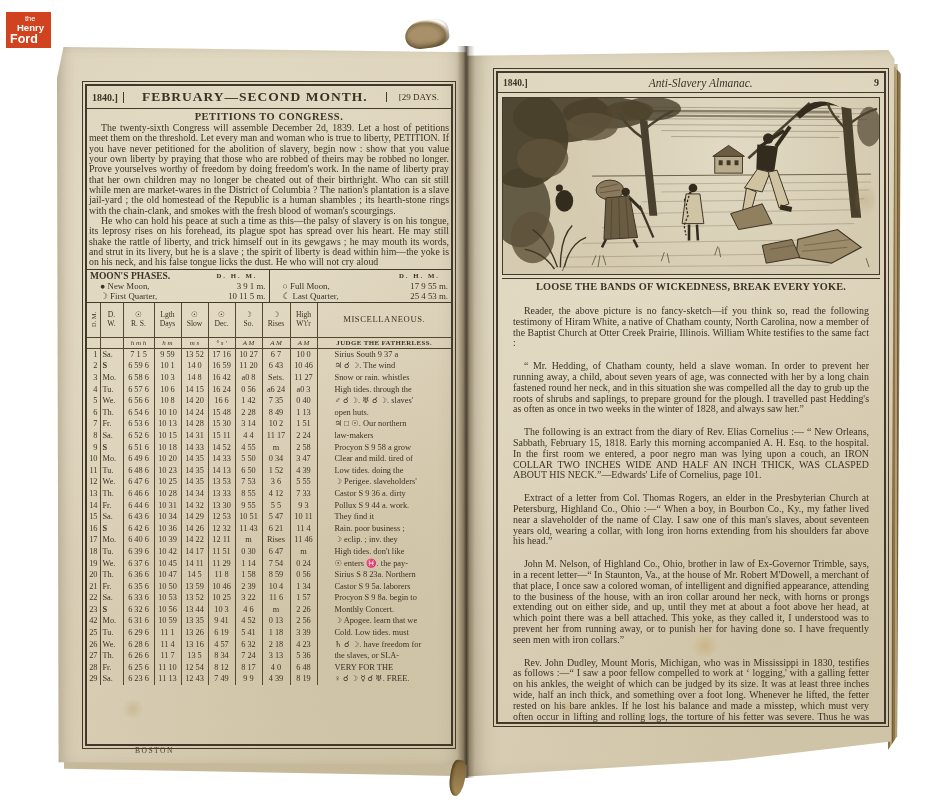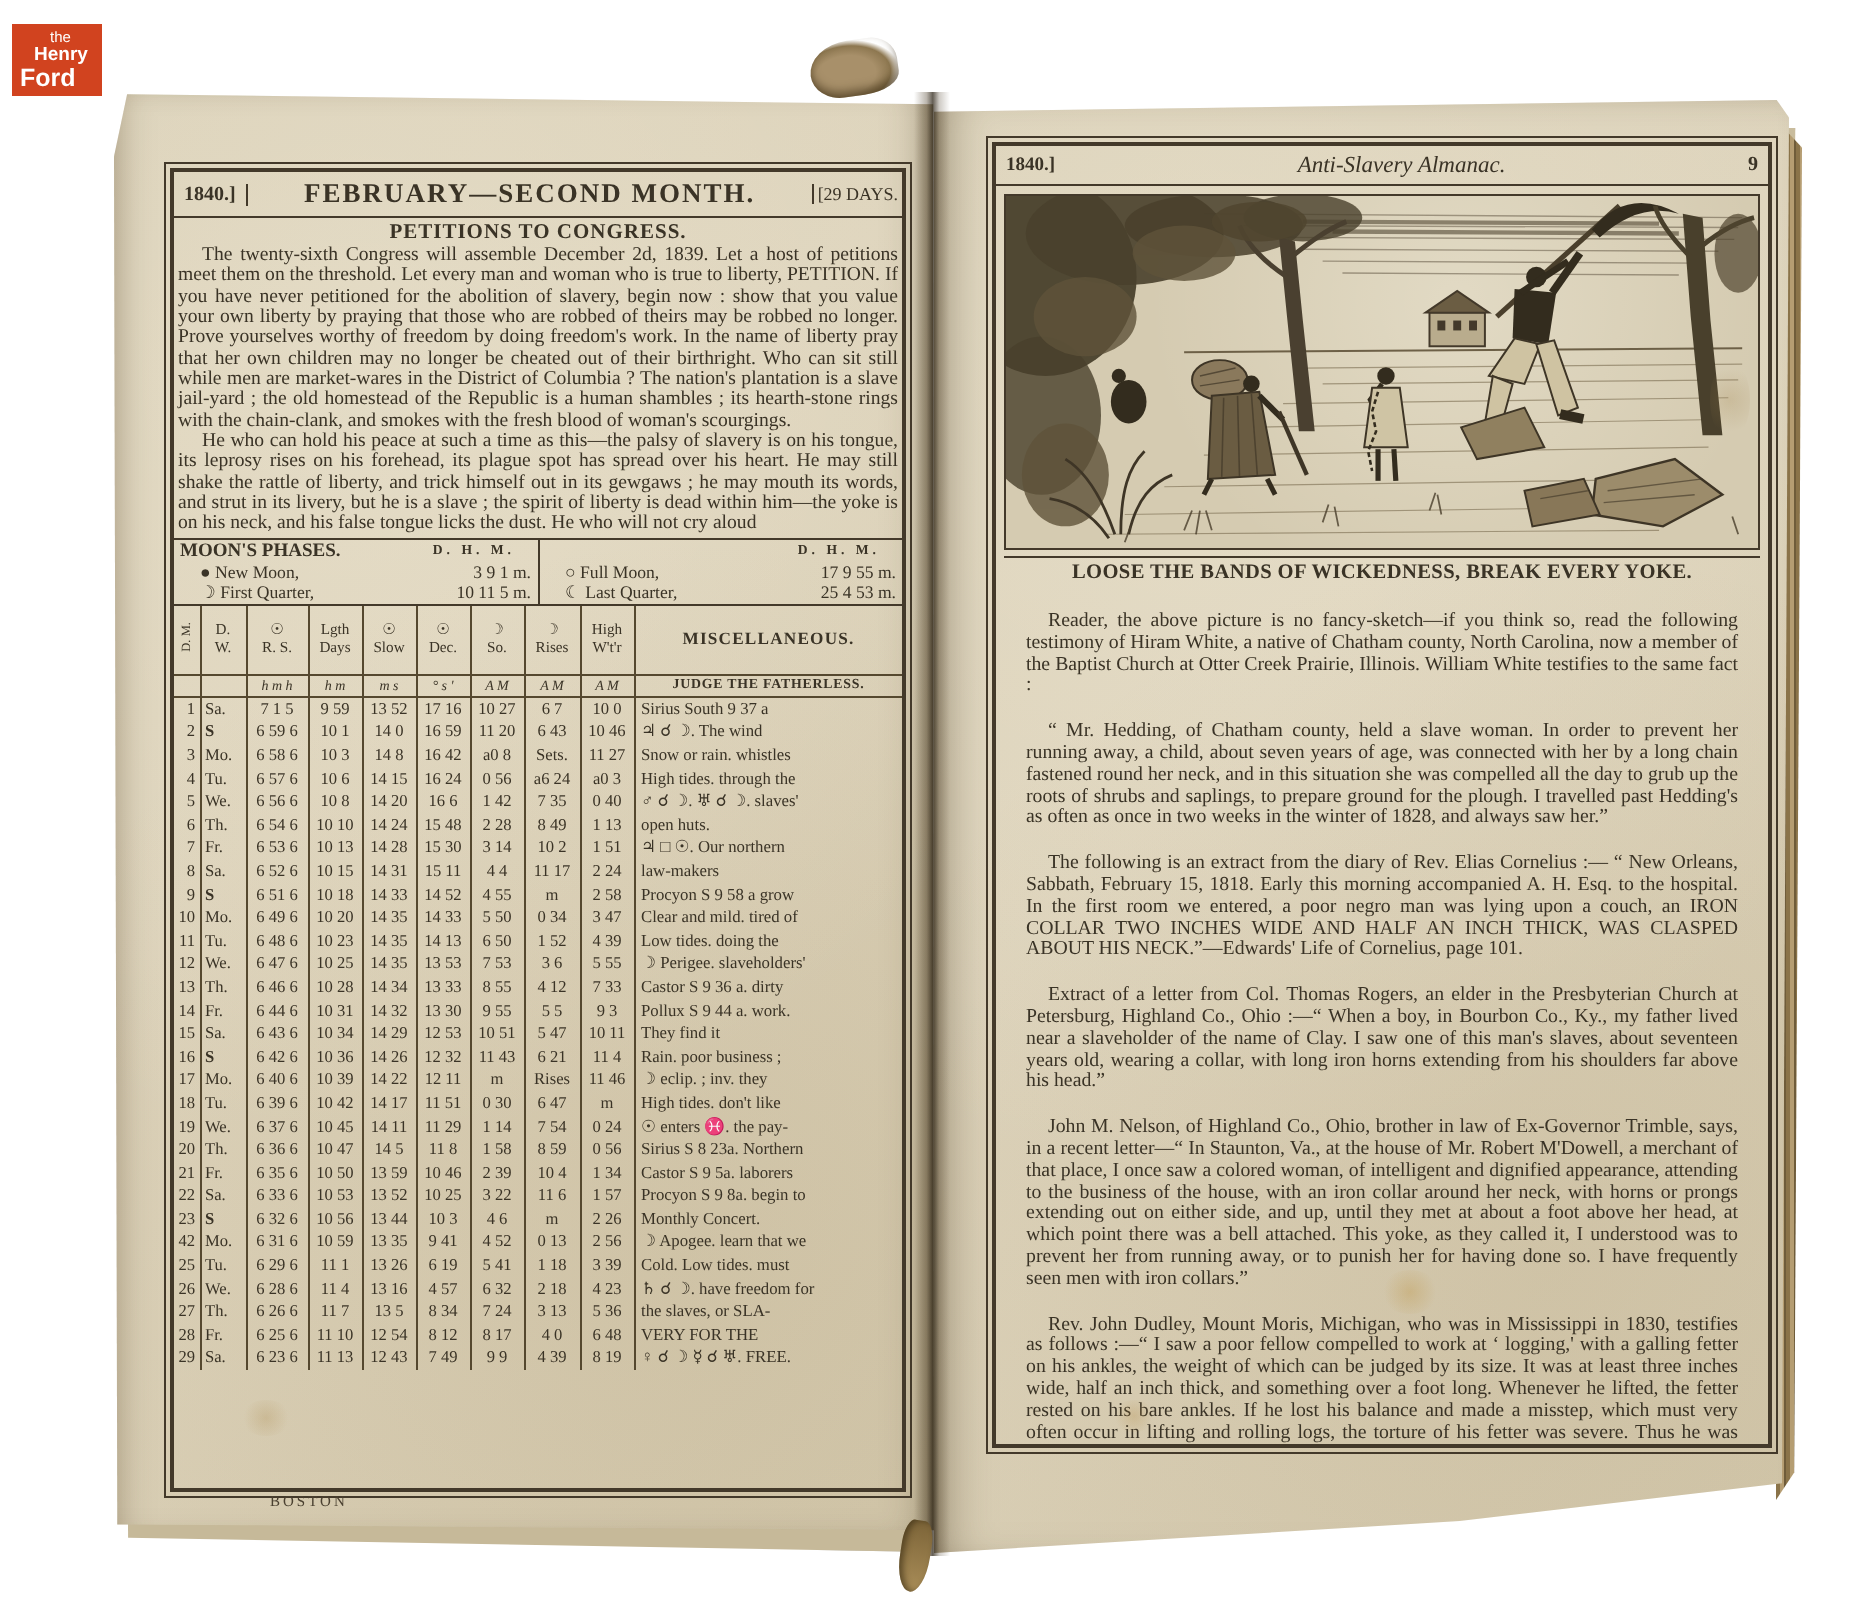--- a/index.html
+++ b/index.html
@@ -50,49 +50,49 @@
   
   .frame{position:absolute;border:2px solid #43392a;outline:1px solid #43392a;outline-offset:2px;
          overflow:hidden;}
   .left-frame{left:28px;top:42px;width:364px;height:658px;}
   .right-frame{left:29px;top:21px;width:386px;height:649px;}
 
   
   .month-band{display:flex;align-items:center;border-bottom:1.5px solid #43392a;height:22px;}
   .band-year{font-size:10px;font-weight:bold;padding:0 5px;border-right:1px solid #43392a;white-space:nowrap;}
   .band-title{flex:1;text-align:center;font-size:13.5px;font-weight:bold;letter-spacing:1px;white-space:nowrap;}
-  .band-days{font-size:9px;padding:0 2px;border-left:1px solid #43392a;white-space:nowrap;}
+  .band-days{font-size:9px;padding:0 12px;border-left:1px solid #43392a;white-space:nowrap;}
   .petitions-title{text-align:center;font-weight:bold;font-size:10.5px;letter-spacing:.5px;padding:2px 0 1px;}
   .pet-paras{padding:0 2px;}
   .pet-paras p{margin:0;font-size:9.8px;line-height:10.35px;text-align:justify;text-indent:12px;}
   .moon-box{display:flex;border-top:1px solid #43392a;border-bottom:1px solid #43392a;font-size:8.8px;margin-top:1px;}
   .moon-half{width:50%;padding:1px 3px;}
   .moon-half + .moon-half{border-left:1px solid #43392a;}
   .moon-line{display:flex;justify-content:space-between;line-height:10px;}
   .moon-title{font-weight:bold;font-size:9.5px;}
   .dhm{font-size:6.8px;font-weight:bold;letter-spacing:2px;padding-right:8px;}
   .phase-name{padding-left:10px;white-space:nowrap;}
   .phase-val{white-space:nowrap;}
 
   table.cal{border-collapse:collapse;width:100%;table-layout:fixed;}
   .cal th,.cal td{border-left:1px solid #55482f;padding:0 1px;overflow:hidden;white-space:nowrap;}
   .cal th:first-child,.cal td:first-child{border-left:none;}
   .cal thead tr.hrow th{font-size:7.6px;font-weight:normal;text-align:center;white-space:pre-line;
        line-height:1.15;height:34px;vertical-align:middle;border-bottom:1px solid #55482f;}
   .cal thead tr.hrow th.i0{font-size:6.3px;}
   .cal thead tr.hrow th.i0 span{writing-mode:vertical-rl;transform:rotate(180deg);display:inline-block;}
-  .cal thead tr.hrow th.i9{font-size:8.6px;font-weight:bold;letter-spacing:.6px;}
+  .cal thead tr.hrow th.i9{font-size:8.6px;font-weight:normal;letter-spacing:.6px;}
   .cal thead tr.urow th{font-size:7px;font-style:italic;font-weight:normal;text-align:center;
        height:10px;border-bottom:1px solid #55482f;line-height:10px;}
   .cal thead tr.urow th.i9{font-style:normal;font-weight:bold;font-size:6.9px;letter-spacing:.4px;}
   .cal tbody td{font-size:8.3px;height:11.6px;line-height:11.6px;text-align:center;}
   .cal tbody td.c0{text-align:right;padding-right:2px;}
   .cal tbody td.c1{text-align:left;padding-left:2px;}
   .cal tbody td.c1.sun{font-weight:bold;}
-  .cal tbody td.c9{text-align:left;padding-left:3px;font-size:8.4px;}
+  .cal tbody td.c9{text-align:left;padding-left:17px;font-size:8.4px;}
   .boston{position:absolute;left:78px;top:704px;font-size:7.5px;letter-spacing:1.5px;color:#4a4030;}
 
   
   .rp-header{display:flex;align-items:center;border-bottom:1.5px solid #43392a;height:19px;padding:0 5px;}
   .rp-year{font-size:9.5px;font-weight:bold;white-space:nowrap;}
   .rp-title{flex:1;text-align:center;font-style:italic;font-size:11.5px;white-space:nowrap;}
   .rp-num{font-size:10px;font-weight:bold;}
   .illus{margin:4px 4px 0;border:1.5px solid #43392a;height:176px;overflow:hidden;background:
      radial-gradient(circle at 60% 30%,rgba(255,252,240,.3),transparent 60%),#d5cbb1;}
   .caption{border-top:1.5px solid #43392a;margin:3px 4px 0;text-align:center;font-weight:bold;

